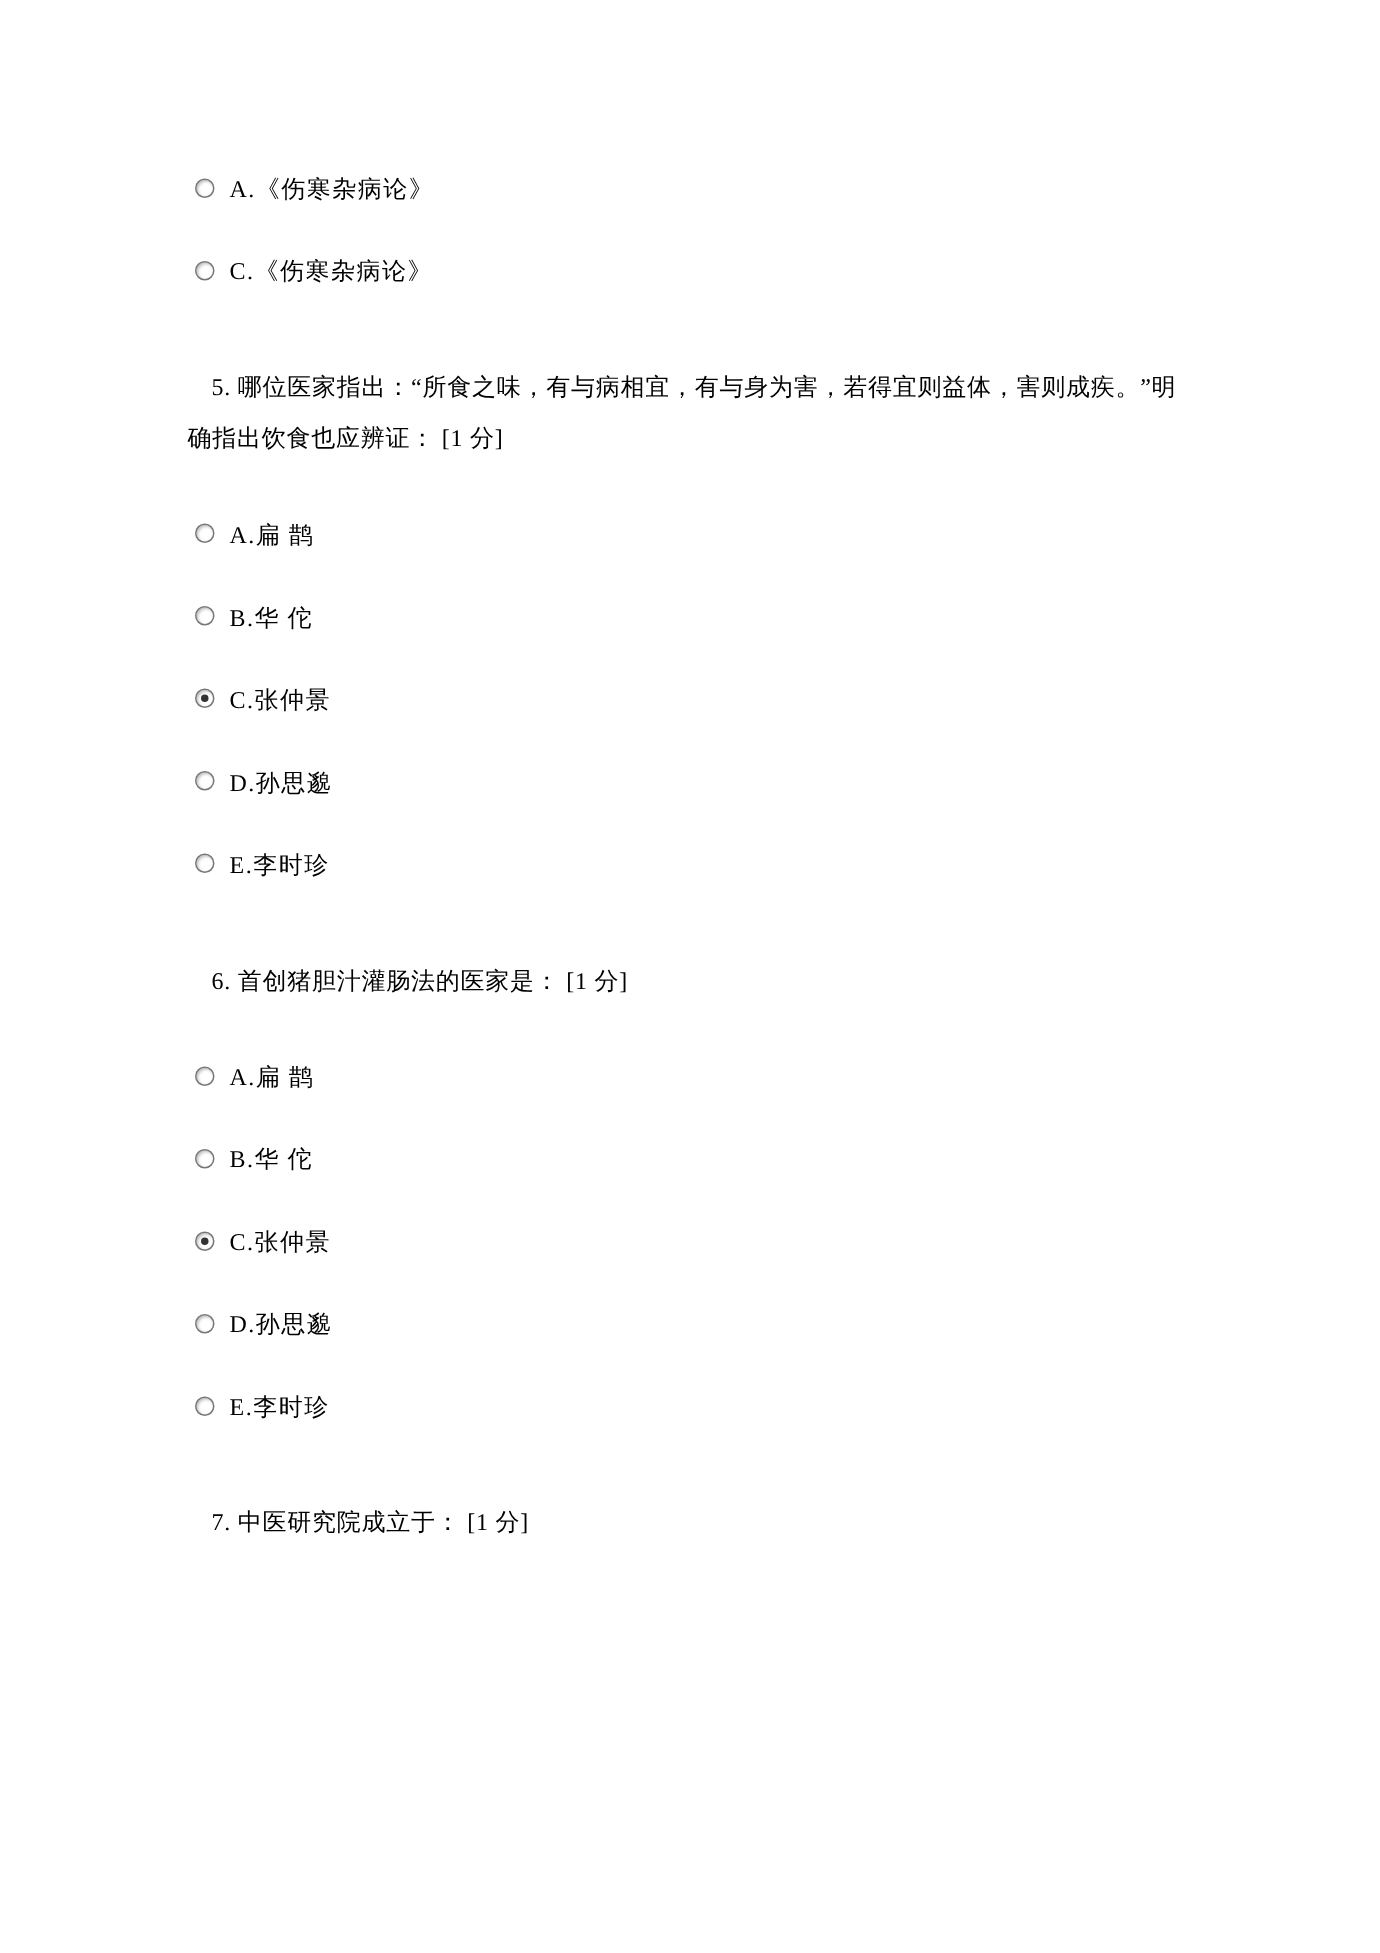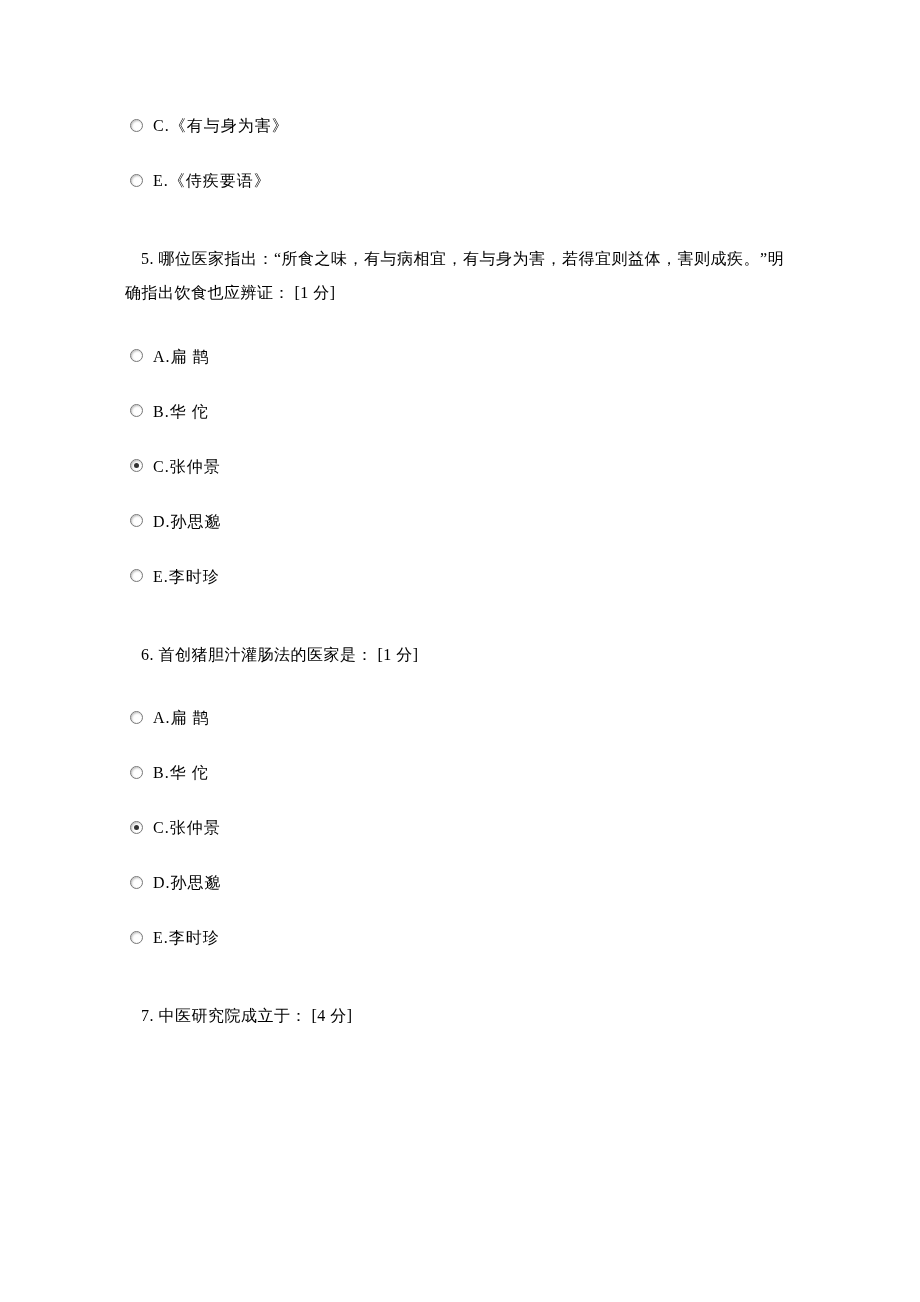--- a/index.html
+++ b/index.html
@@ -67,27 +67,27 @@
   </style>
 </head>
 <body>
 
 <div class="page">
 
   <div class="option-row">
     <span class="radio-wrap">
       <input type="radio" class="radio" name="q4" style="">
     </span>
-    <span class="option-text">C.《有与身为害》</span>
+    <span class="option-text">A.《伤寒杂病论》</span>
   </div>
   <div class="option-row">
     <span class="radio-wrap">
       <input type="radio" class="radio" name="q4" style="">
     </span>
-    <span class="option-text">E.《侍疾要语》</span>
+    <span class="option-text">C.《伤寒杂病论》</span>
   </div>
 
   <div class="question">5. 哪位医家指出：“所食之味，有与病相宜，有与身为害，若得宜则益体，害则成疾。”明确指出饮食也应辨证：  [1 分]</div>
   <div class="option-row">
     <span class="radio-wrap">
       <input type="radio" class="radio" name="q5" style="">
     </span>
     <span class="option-text">A.扁  鹊</span>
   </div>
   <div class="option-row">
@@ -140,15 +140,15 @@
     </span>
     <span class="option-text">D.孙思邈</span>
   </div>
   <div class="option-row">
     <span class="radio-wrap">
       <input type="radio" class="radio" name="q6" style="">
     </span>
     <span class="option-text">E.李时珍</span>
   </div>
 
-  <div class="question">7. 中医研究院成立于：  [4 分]</div>
+  <div class="question">7. 中医研究院成立于：  [1 分]</div>
 
 </div>
 
 </body></html>

